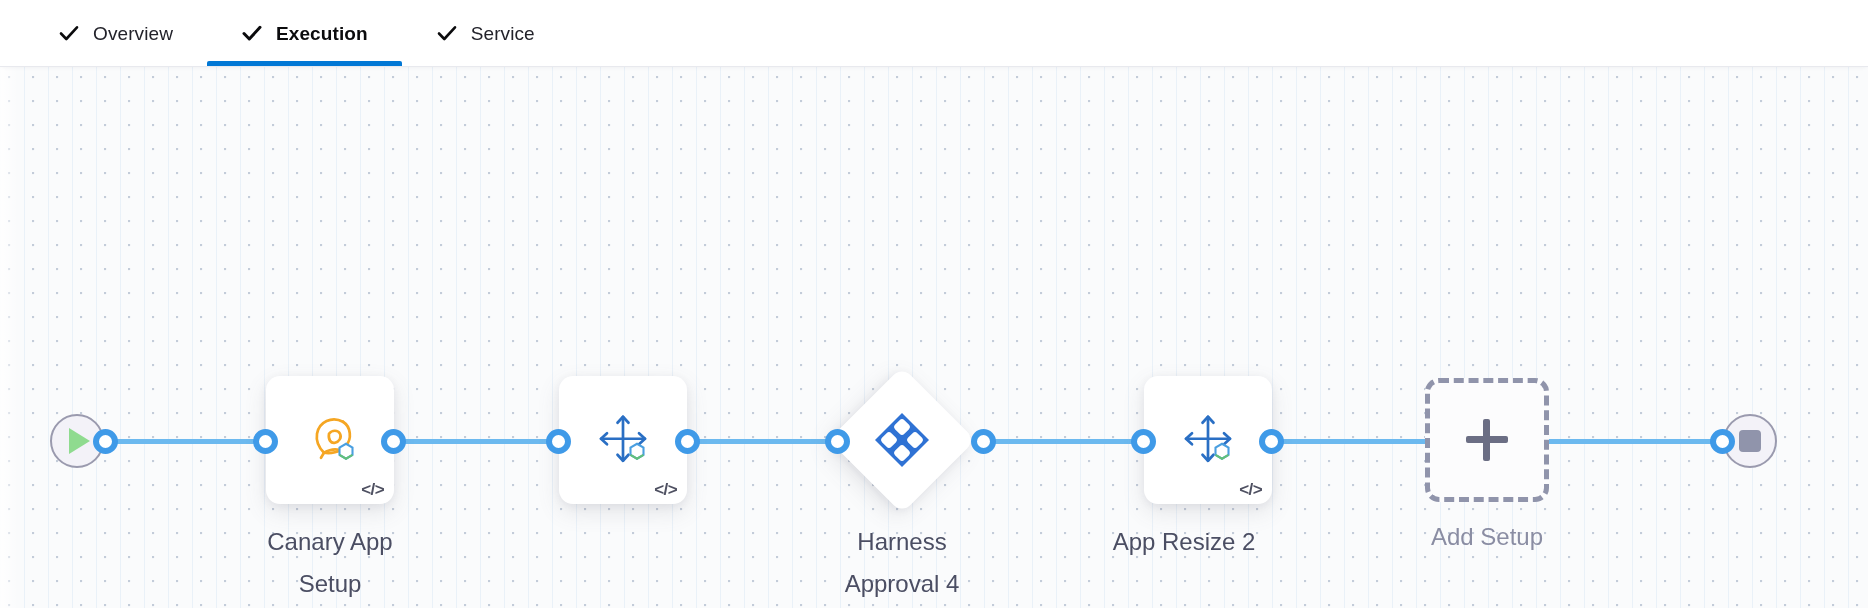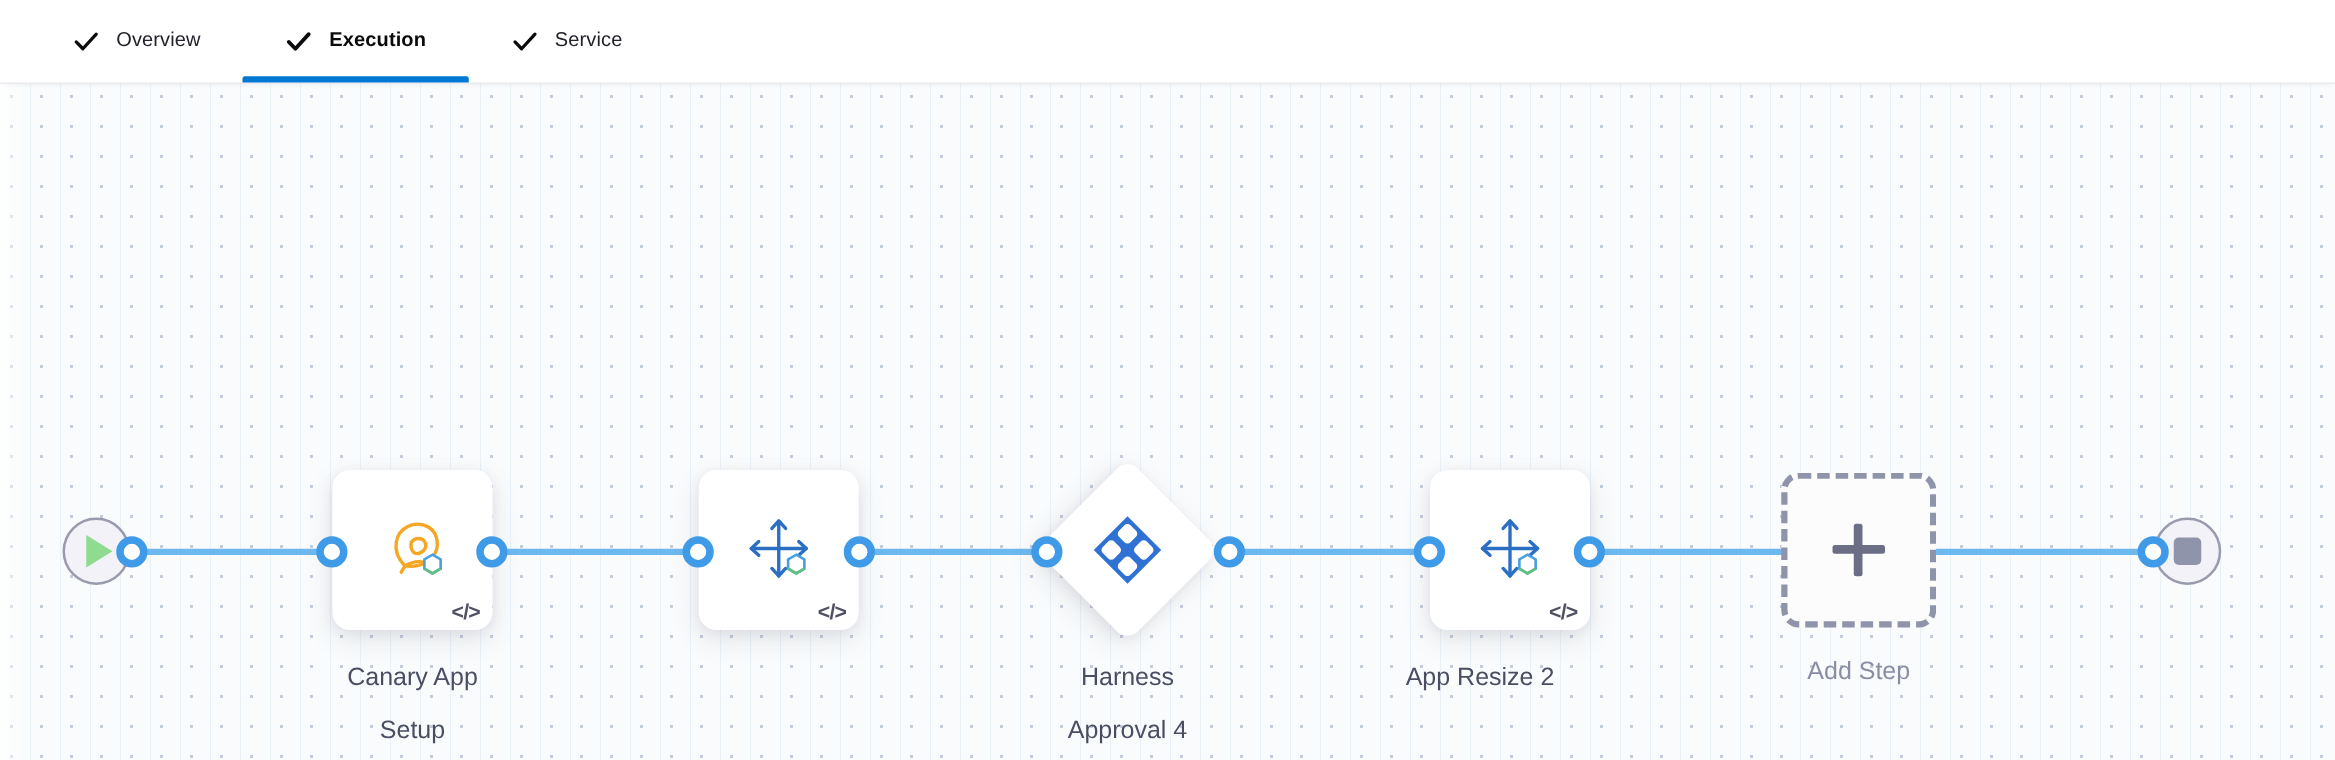--- a/index.html
+++ b/index.html
@@ -42,21 +42,21 @@
     display: flex;
     align-items: center;
     justify-content: center;
     width: 22px;
     height: 22px;
     flex: 0 0 22px;
     color: #0b0b0d;
   }
   .tab-check svg { display:block; }
   .tab-label {
-    font-size: 16px;
+    font-size: 19px;
     line-height: 1;
     letter-spacing: 0.1px;
     color: #22222a;
     white-space: nowrap;
   }
   .tab.is-active .tab-label { font-weight: bold; color: #0b0b0d; }
   .tab-underline {
     position: absolute;
     left: 0;
     right: 0;
@@ -249,21 +249,21 @@
     border-radius: 2px;
   }
   .plus-glyph::before { left: 0; right: 0; top: 17px; height: 7px; }
   .plus-glyph::after  { top: 0; bottom: 0; left: 17px; width: 7px; }
 
   
   .node-label {
     position: absolute;
     width: 230px;
     text-align: center;
-    font-size: 20px;
+    font-size: 24px;
     line-height: 42px;
     color: #4b4e63;
     white-space: pre-line;
     user-select: none;
   }
   .node-label.muted { color: #8a8da3; }
 </style>
 </head>
 <body>
 
@@ -396,21 +396,21 @@
         </svg>
       </span>
       <span class="code-badge">&lt;/&gt;</span>
     </div>
     <div class="port" style="left:1259px;"></div>
     <div class="node-label" style="left:1069px; top:455px;">App Resize 2</div>
 
     <div class="add-node" style="left:1425px;">
       <span class="plus-glyph"></span>
     </div>
-    <div class="node-label muted" style="left:1372px; top:450px;">Add Step</div>
+    <div class="node-label muted" style="left:1372px; top:450px;">Add Setup</div>
 
     <div class="port" style="left:1710px;"></div>
     <div class="terminal" style="left:1723px;">
       <span class="stop-sq"></span>
     </div>
 
   </div>
 </div>
 
 </body></html>

